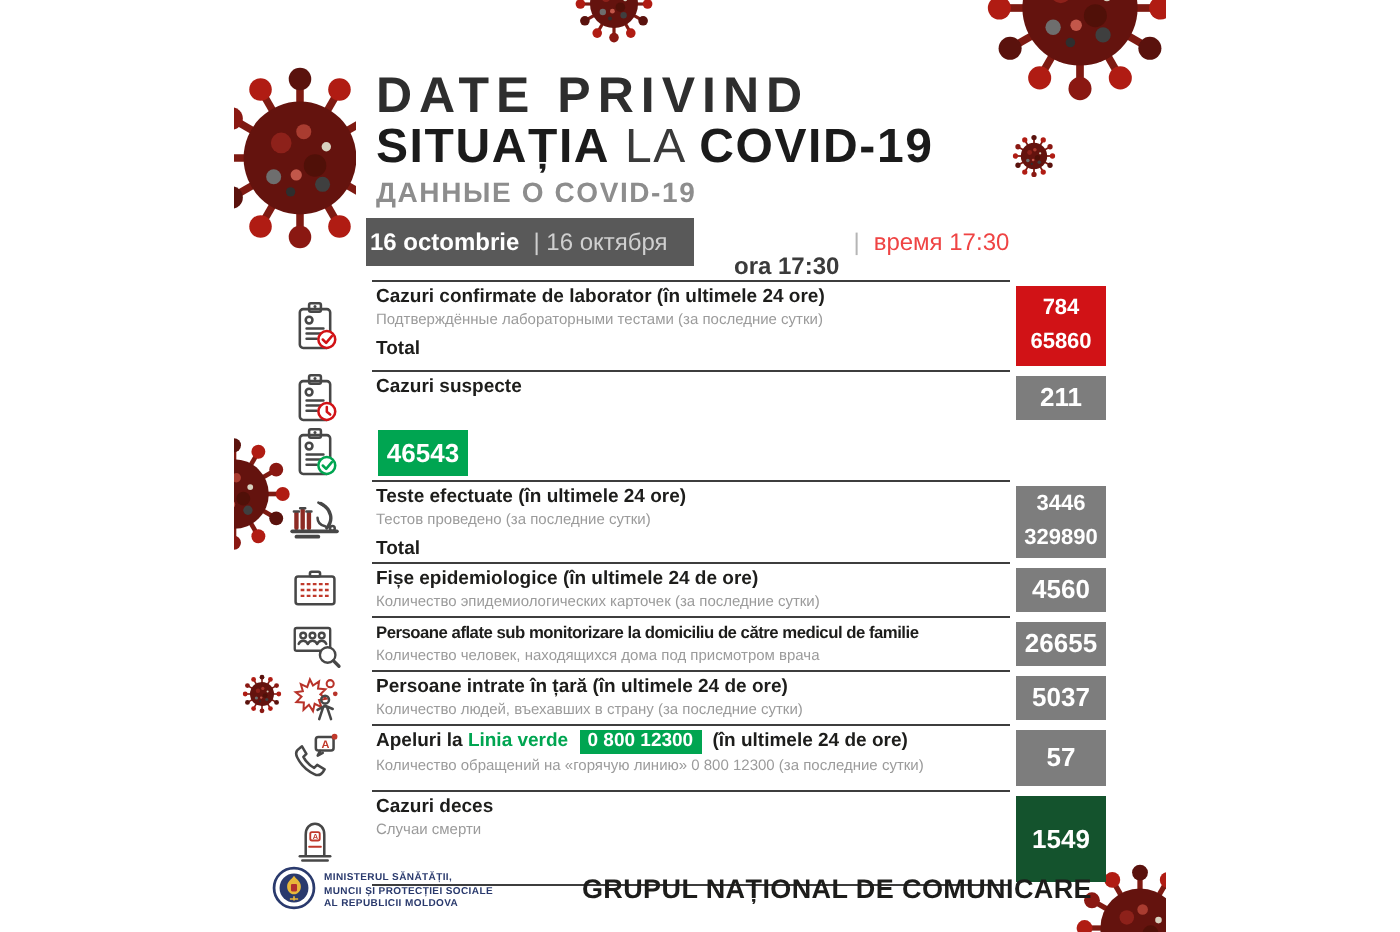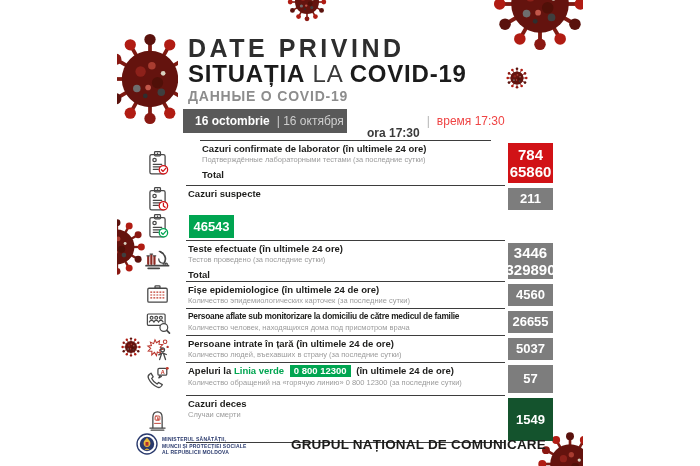--- a/index.html
+++ b/index.html
@@ -11,53 +11,53 @@
   .virus { position:absolute; }
   .clipbox { position:absolute; overflow:hidden; }
 
   
   .h-en1 { position:absolute; left:71px; top:34px; font-size:25px; letter-spacing:3.5px; color:#2e2e2e; font-weight:700; white-space:nowrap; }
   .h-en2 { position:absolute; left:71px; top:60px; font-size:24px; letter-spacing:0.8px; color:#1b1b1b; white-space:nowrap; }
   .h-en2 .bold { font-weight:700; }
   .h-en2 .light { font-weight:400; color:#3a3a3a; }
   .h-ru  { position:absolute; left:71px; top:88px; font-size:14px; font-weight:700; color:#8d8d8d; letter-spacing:0.8px; white-space:nowrap; }
   .date-row { position:absolute; left:0; top:109px; width:466px; height:24px; display:flex; align-items:center; }
-  .date-box { margin-left:66px; background:#595959; width:164px; height:24px; display:flex; align-items:center; padding-left:12px; white-space:nowrap; }
+  .date-box { margin-left:66px; background:#595959; width:164px; height:24px; display:flex; align-items:center; padding-left:2px; white-space:nowrap; }
   .date-ro { color:#fff; font-weight:700; font-size:12px; }
   .date-ru { color:#cfcfcf; font-weight:400; font-size:12px; margin-left:7px; }
   .times { margin-left:20px; display:flex; align-items:center; font-size:12px; white-space:nowrap; }
   .time-ro { color:#3b3b3b; font-weight:700;margin-top:24px; }
   .time-sep { color:#b5b5b5; margin:0 7px; }
   .time-ru { color:#ef4444; }
 
   
   .rows { position:absolute; left:27px; top:140px; width:409px; }
   .row { display:flex; align-items:stretch; }
-  .rows .row:nth-child(1){ height:45px;gap:14px; }
+  .rows .row:nth-child(1){ height:45px; }
   .rows .row:nth-child(2){ height:27px; }
   .rows .row:nth-child(3){ height:28px; }
   .rows .row:nth-child(4){ height:41px; }
   .rows .row:nth-child(5){ height:27px; }
   .rows .row:nth-child(6){ height:27px; }
   .rows .row:nth-child(7){ height:27px; }
   .rows .row:nth-child(8){ height:33px; }
   .rows .row:nth-child(9){ height:48px;justify-content:flex-end; }
   .icon-cell { width:42px; display:flex; align-items:center; }
   .icon-cell svg { width:27px; height:28px; }
   .text-cell { flex:1; border-top:1.5px solid #3d3d3d; padding:2px 4px 0 2px; overflow:hidden; min-width:0; }
   .rows .row:nth-child(9) .text-cell { border-bottom:1.5px solid #3d3d3d; }
   .t-title { font-size:9.5px; font-weight:700; color:#1d1d1b; white-space:nowrap; line-height:11px; }
   .t-title.small { font-size:8.4px; letter-spacing:-0.25px; }
   .t-ru { font-size:7.5px; color:#9b9b9b; white-space:nowrap; line-height:9px; margin-top:1px; }
   .t-total { margin-top:5px; }
   .green-txt { color:#00a551; }
   .green-ru { color:#74c99b; }
   .badge { background:#00a551; color:#fff; padding:0 4px 1px 4px; display:inline-block; margin:0 3px; }
   .val-cell { width:45px; margin:2.5px 0 2.5px 3px; display:flex; flex-direction:column; justify-content:center; align-items:center; color:#fff; font-weight:700; font-size:13px; line-height:15px; }
-  .val-cell.two { font-size:15px; line-height:17px; }
+  .val-cell.two { font-size:11px; line-height:17px; }
   .vb-red   { background:#d11216; }
   .vb-gray  { background:#7d7d7d; }
   .vb-green { background:#00a551; }
   .vb-black { background:#14532d; }
 
   
   .logo { position:absolute; left:19px; top:433px; width:22px; height:22px; }
   .ministry { position:absolute; left:45px; top:436px; font-size:5px; line-height:6.5px; font-weight:700; color:#2a3a6d; letter-spacing:0.2px; }
   .grupul { position:absolute; right:37px; top:437px; font-size:13.5px; font-weight:700; color:#1d1d1b; letter-spacing:0.2px; white-space:nowrap; }
 </style>

